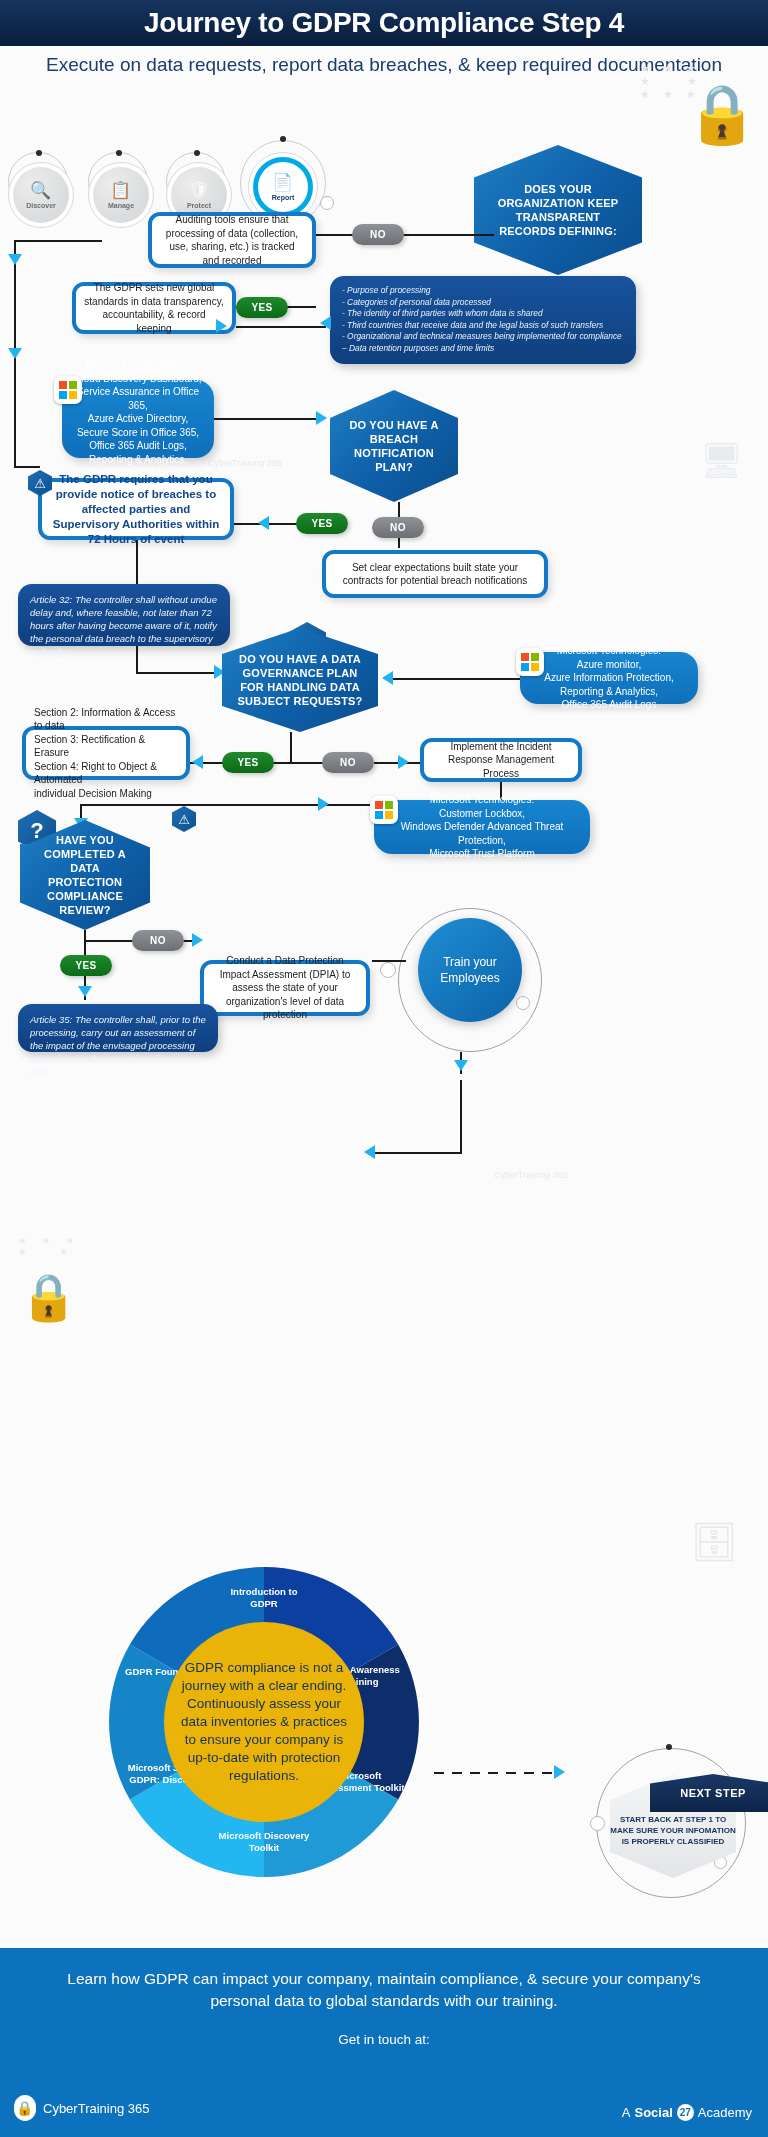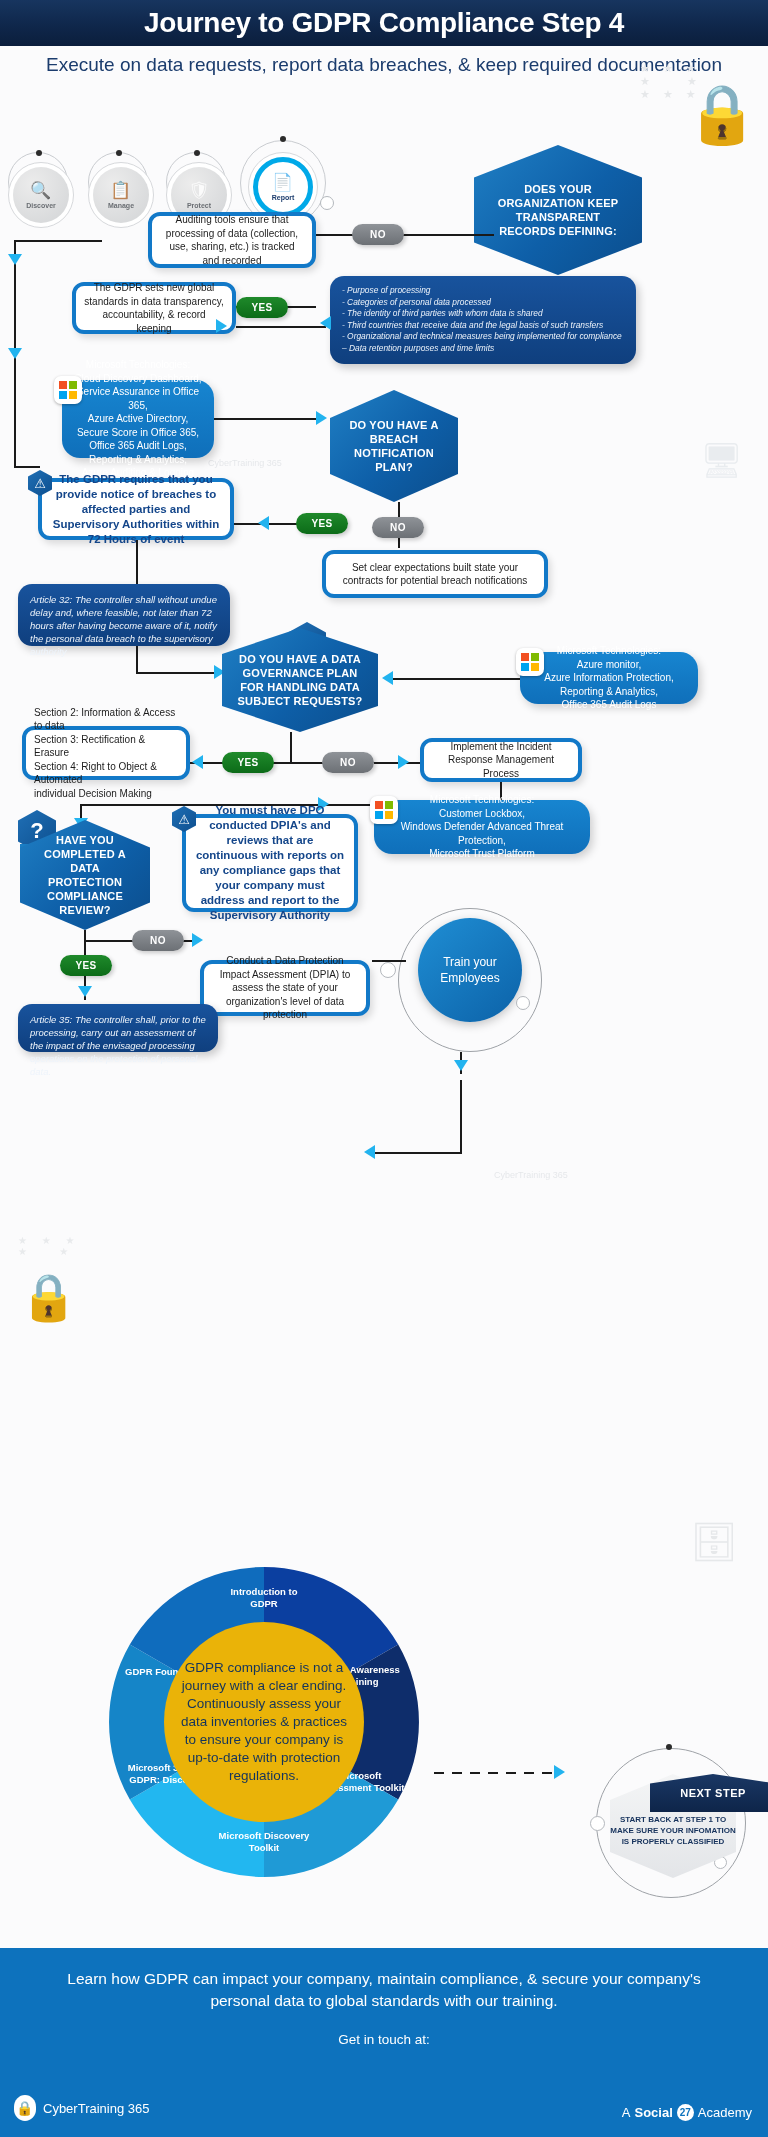--- a/index.html
+++ b/index.html
@@ -384,23 +384,20 @@
   <div class="tri d" style="left:74px;top:818px;"></div>
   <div class="tri r" style="left:318px;top:797px;"></div>
 
   <div class="qmark" style="left:18px;top:810px;">?</div>
   <div class="hexbar" style="left:20px;top:844px;width:34px;height:20px;"></div>
   <div class="hex" style="left:20px;top:820px;width:130px;height:110px;">
     <div class="htxt">HAVE YOU COMPLETED A DATA PROTECTION COMPLIANCE REVIEW?</div>
   </div>
 
   <div class="warnicon" style="left:172px;top:806px;">⚠</div>
-  <div class="wbox blue-text" style="left:182px;top:814px;width:176px;height:98px;">
-    <span>You must have DPO conducted DPIA's and reviews that are continuous with reports on any compliance gaps that your company must address and report to the Supervisory Authority</span>
-  </div>
 
   <div class="mslogo" style="left:370px;top:796px;">
       <i></i>
       <i></i>
       <i></i>
       <i></i>
     </div>
   <div class="bluebox" style="left:374px;top:800px;width:216px;height:54px;white-space:pre-line;">
     <span>Microsoft Technologies:
 Customer Lockbox,

